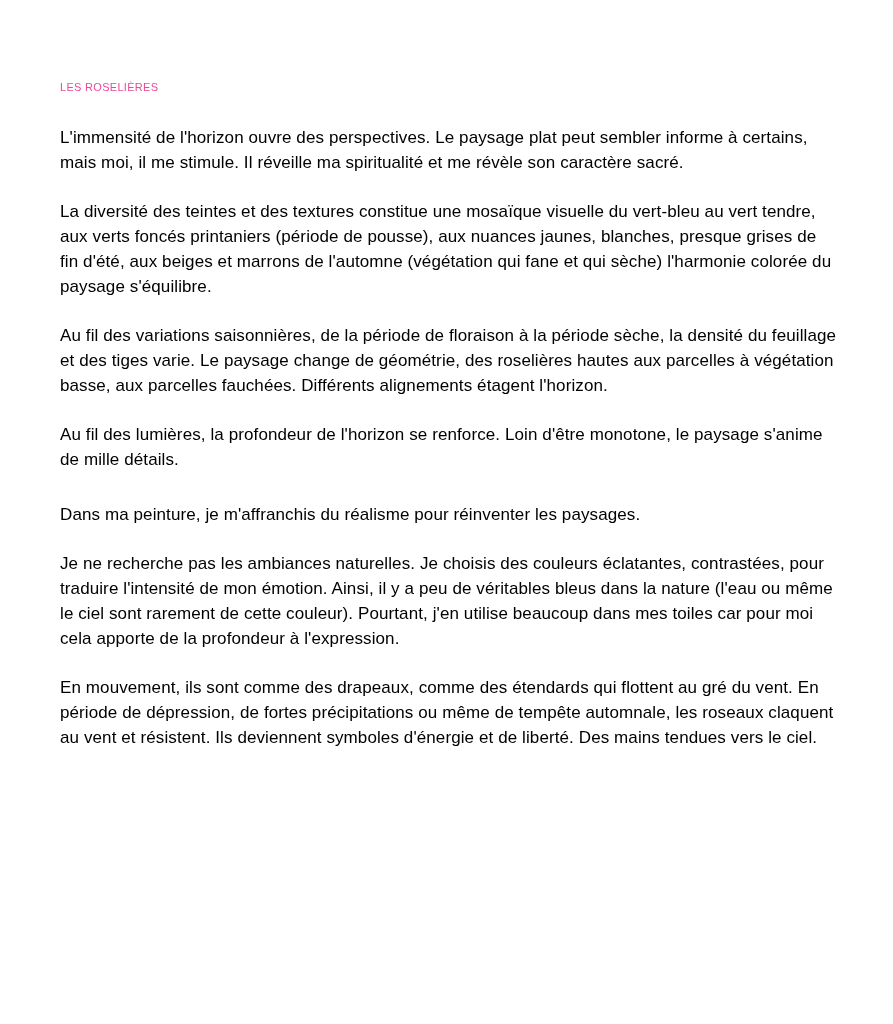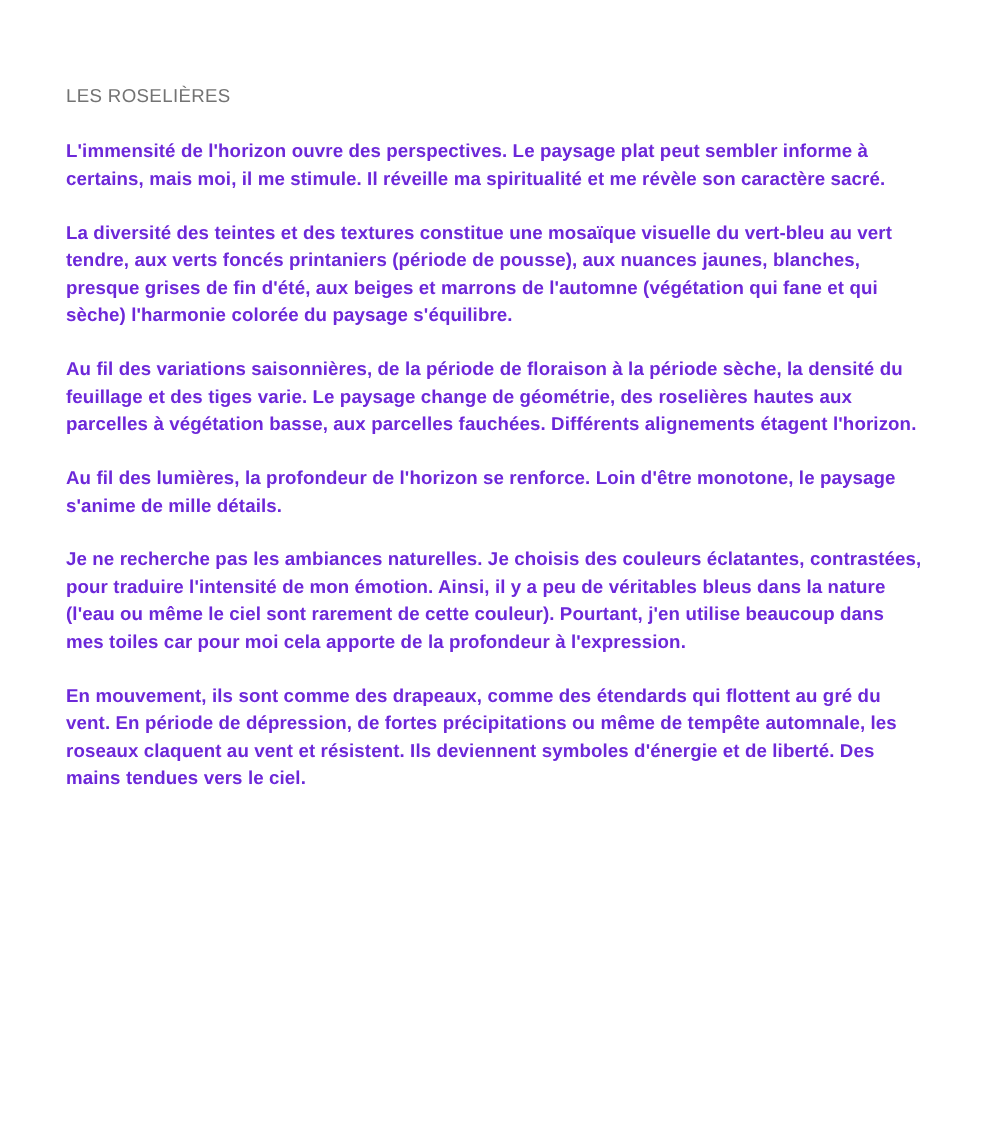--- a/index.html
+++ b/index.html
@@ -14,31 +14,31 @@
     font-family: "Liberation Sans", sans-serif;
   }
   .page {
     box-sizing: border-box;
     width: 893px;
     height: 1024px;
     padding: 75px 55px 40px 60px;
     background: #ffffff;
   }
   .doc-title {
-    font-size: 17px;
+    font-size: 11px;
     font-weight: 400;
-    color: #737373;
+    color: #ec4899;
     letter-spacing: 0.3px;
     margin: 0 0 25px 0;
     line-height: 25px;
   }
   .doc-paragraph {
     font-size: 17px;
-    font-weight: 700;
-    color: #6d28d9;
+    font-weight: 400;
+    color: #000000;
     line-height: 25px;
     margin: 0 0 24px 0;
     letter-spacing: 0.1px;
   }
   .gap-before {
     margin-top: 30px;
   }
 </style>
 </head>
 <body>
@@ -48,19 +48,20 @@
 
   <p class="doc-paragraph">L'immensité de l'horizon ouvre des perspectives. Le paysage plat peut sembler informe à certains, mais moi, il me stimule. Il réveille ma spiritualité et me révèle son caractère sacré.</p>
 
 
   <p class="doc-paragraph">La diversité des teintes et des textures constitue une mosaïque visuelle du vert-bleu au vert tendre, aux verts foncés printaniers (période de pousse), aux nuances jaunes, blanches, presque grises de fin d'été, aux beiges et marrons de l'automne (végétation qui fane et qui sèche) l'harmonie colorée du paysage s'équilibre.</p>
 
   <p class="doc-paragraph">Au fil des variations saisonnières, de la période de floraison à la période sèche, la densité du feuillage et des tiges varie. Le paysage change de géométrie, des roselières hautes aux parcelles à végétation basse, aux parcelles fauchées. Différents alignements étagent l'horizon.</p>
 
   <p class="doc-paragraph">Au fil des lumières, la profondeur de l'horizon se renforce. Loin d'être monotone, le paysage s'anime de mille détails.</p>
 
+  <p class="doc-paragraph gap-before">Dans ma peinture, je m'affranchis du réalisme pour réinventer les paysages.</p>
 
   <p class="doc-paragraph">Je ne recherche pas les ambiances naturelles. Je choisis des couleurs éclatantes, contrastées, pour traduire l'intensité de mon émotion. Ainsi, il y a peu de véritables bleus dans la nature (l'eau ou même le ciel sont rarement de cette couleur). Pourtant, j'en utilise beaucoup dans mes toiles car pour moi cela apporte de la profondeur à l'expression.</p>
 
 
 
   <p class="doc-paragraph">En mouvement, ils sont comme des drapeaux, comme des étendards qui flottent au gré du vent. En période de dépression, de fortes précipitations ou même de tempête automnale, les roseaux claquent au vent et résistent. Ils deviennent symboles d'énergie et de liberté. Des mains tendues vers le ciel.</p>
 </main>
 
 </body></html>

